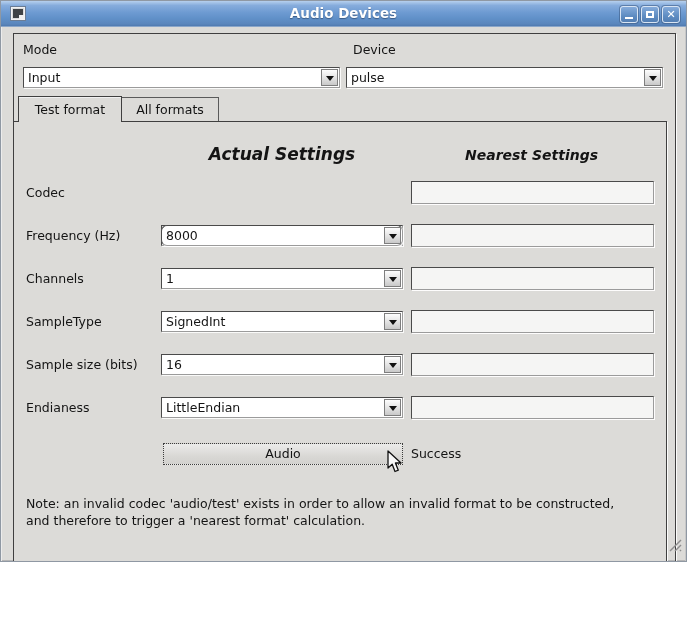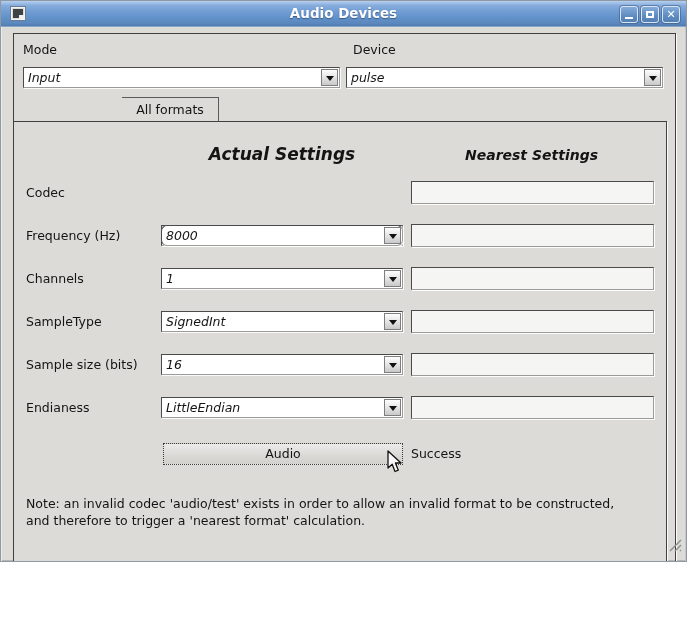--- a/index.html
+++ b/index.html
@@ -29,21 +29,21 @@
 
   
   .frame { position:absolute; left:12px; top:32px; width:663px; height:553px;
            border:1px solid #3f3f3f; box-shadow:1px 1px 0 rgba(255,255,255,.9); }
 
   .field-label { position:absolute; white-space:nowrap; }
 
   
   .combo { position:absolute; height:21px; background:#ffffff;
            border:1px solid; border-color:#4a4a4a #9b9b9b #9b9b9b #4a4a4a;
-           box-shadow:1px 1px 0 rgba(255,255,255,.85);font-style:italic; }
+           box-shadow:1px 1px 0 rgba(255,255,255,.85); }
   .combo .ctext { position:absolute; left:4px; top:2px; white-space:nowrap; }
   .combo .cbtn { position:absolute; right:1px; top:1px; bottom:1px; width:17px;
                  background:linear-gradient(#fdfdfd, #e2e2e2 55%, #c9c9c9);
                  border:1px solid #7e7e7e; }
   .combo .carrow { position:absolute; left:50%; top:50%; margin:-2px 0 0 -4px;
                    width:0; height:0; border:4px solid transparent; border-top:5px solid #111; }
 
   
   .dfield { position:absolute; height:23px; background:#f5f5f4;
             border:1px solid; border-color:#4a4a4a #9b9b9b #9b9b9b #4a4a4a;
@@ -108,20 +108,21 @@
   </div>
 
   <div class="field-label" style="left:352px; top:41px;">Device</div>
   <div class="combo" style="left:345px; top:66px; width:317px;">
     <span class="ctext">pulse</span>
     <span class="cbtn">
         <span class="carrow"></span>
       </span>
   </div>
 
+  <div class="tab tab-active">Test format</div>
   <div class="tab tab-inactive">All formats</div>
 
   <div class="pane">
 
     <div class="hdr hdr-actual">Actual Settings</div>
     <div class="hdr hdr-nearest">Nearest Settings</div>
 
     <div class="field-label" style="left:12px; top:63px;">Codec</div>
     <div class="combo" style="left:147px; top:60px; width:242px;margin-top:43px;">
       <span class="ctext">audio/pcm</span>

